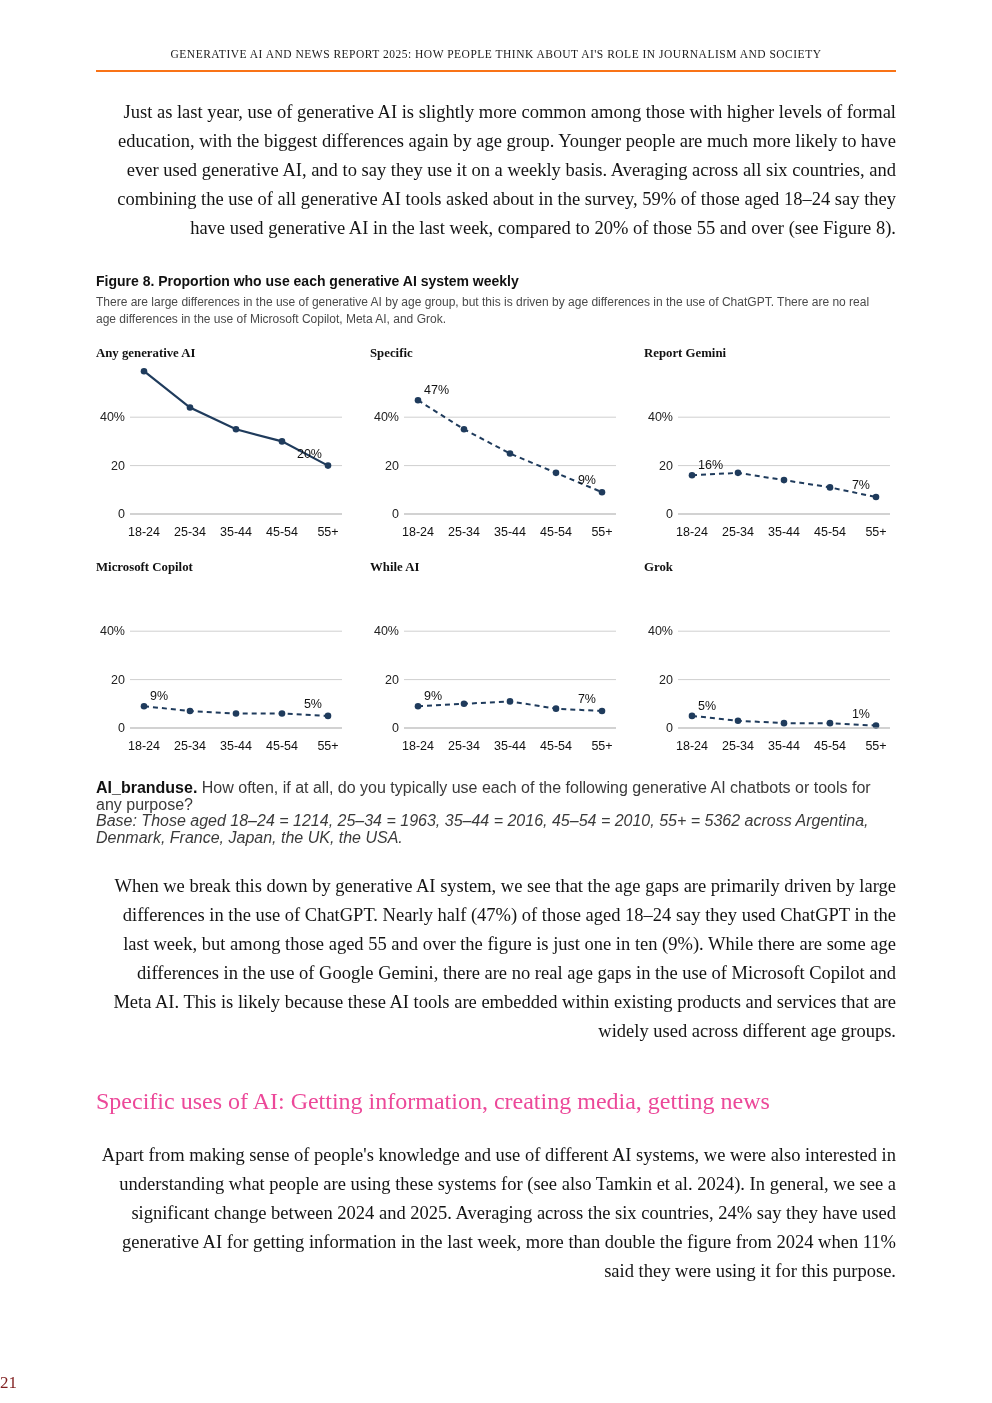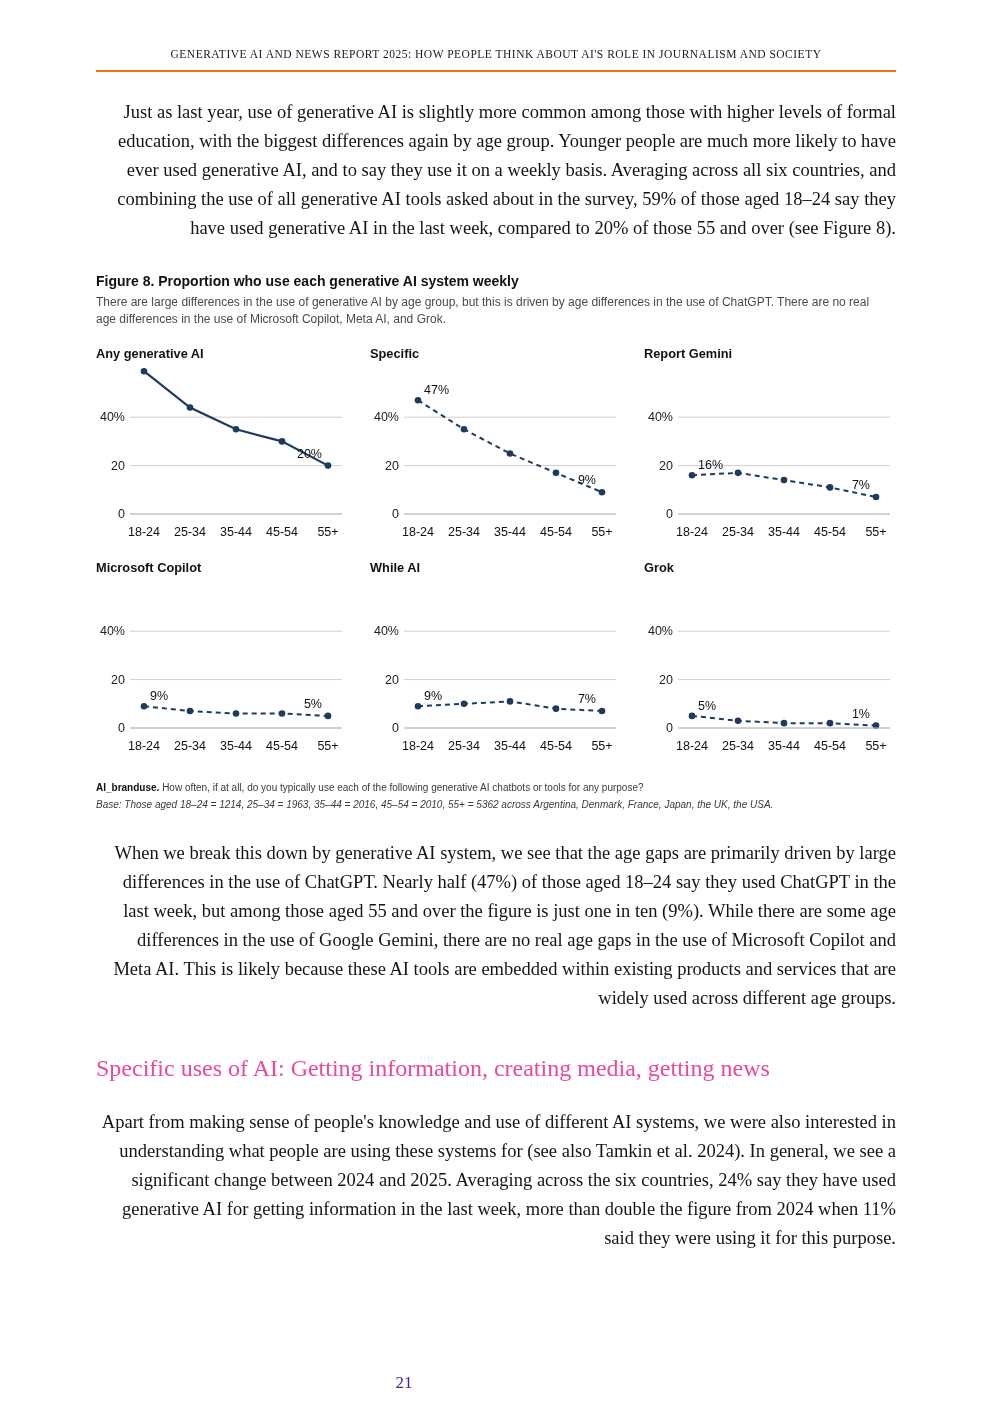--- a/index.html
+++ b/index.html
@@ -65,60 +65,59 @@
     margin-top: 18px;
     display: grid;
     grid-template-columns: repeat(3, 1fr);
     grid-column-gap: 22px;
     grid-row-gap: 8px;
   }
   .panel {
     position: relative;
   }
   .panel-title {
-    font-family: Liberation Sans, sans-serif;
+    font-family: Liberation Serif, serif;
     font-weight: bold;
     font-size: 12.8px;
     color: #111;
     margin-bottom: 6px;
   }
   .plot {
     position: relative;
     width: 100%;
     height: 185px;
   }
   .plot svg { display: block; }
 
   .fig-note {
     margin-top: 14px;
     font-family: "Liberation Sans", sans-serif;
-    font-size: 10px;
+    font-size: 16px;
     line-height: 16.5px;
     color: #3a3a3a;
     max-width: 800px;
   }
   .fig-note .q-code { font-weight: bold; color: #111; }
   .fig-note .base { font-style: italic; color: #3a3a3a; }
 
   h2.section-head {
     font-family: "Liberation Serif", serif;
     font-size: 24px;
     font-weight: normal;
     color: #ec4899;
     margin: 42px 0 0 0;
   }
   .page-number {
     position: absolute;
     bottom: 58px;
     left: 0;
     width: 808px;
-    text-align: center;
     font-family: "Liberation Serif", serif;
     font-size: 17px;
-    color: #4c1d95;
+    color: #7f1d1d;
   }
 </style>
 </head>
 <body>
 
 <div class="page">
 
   <div class="running-head">Generative AI and News Report 2025: How people think about AI's role in journalism and society</div>
 
   <div class="para-block">

